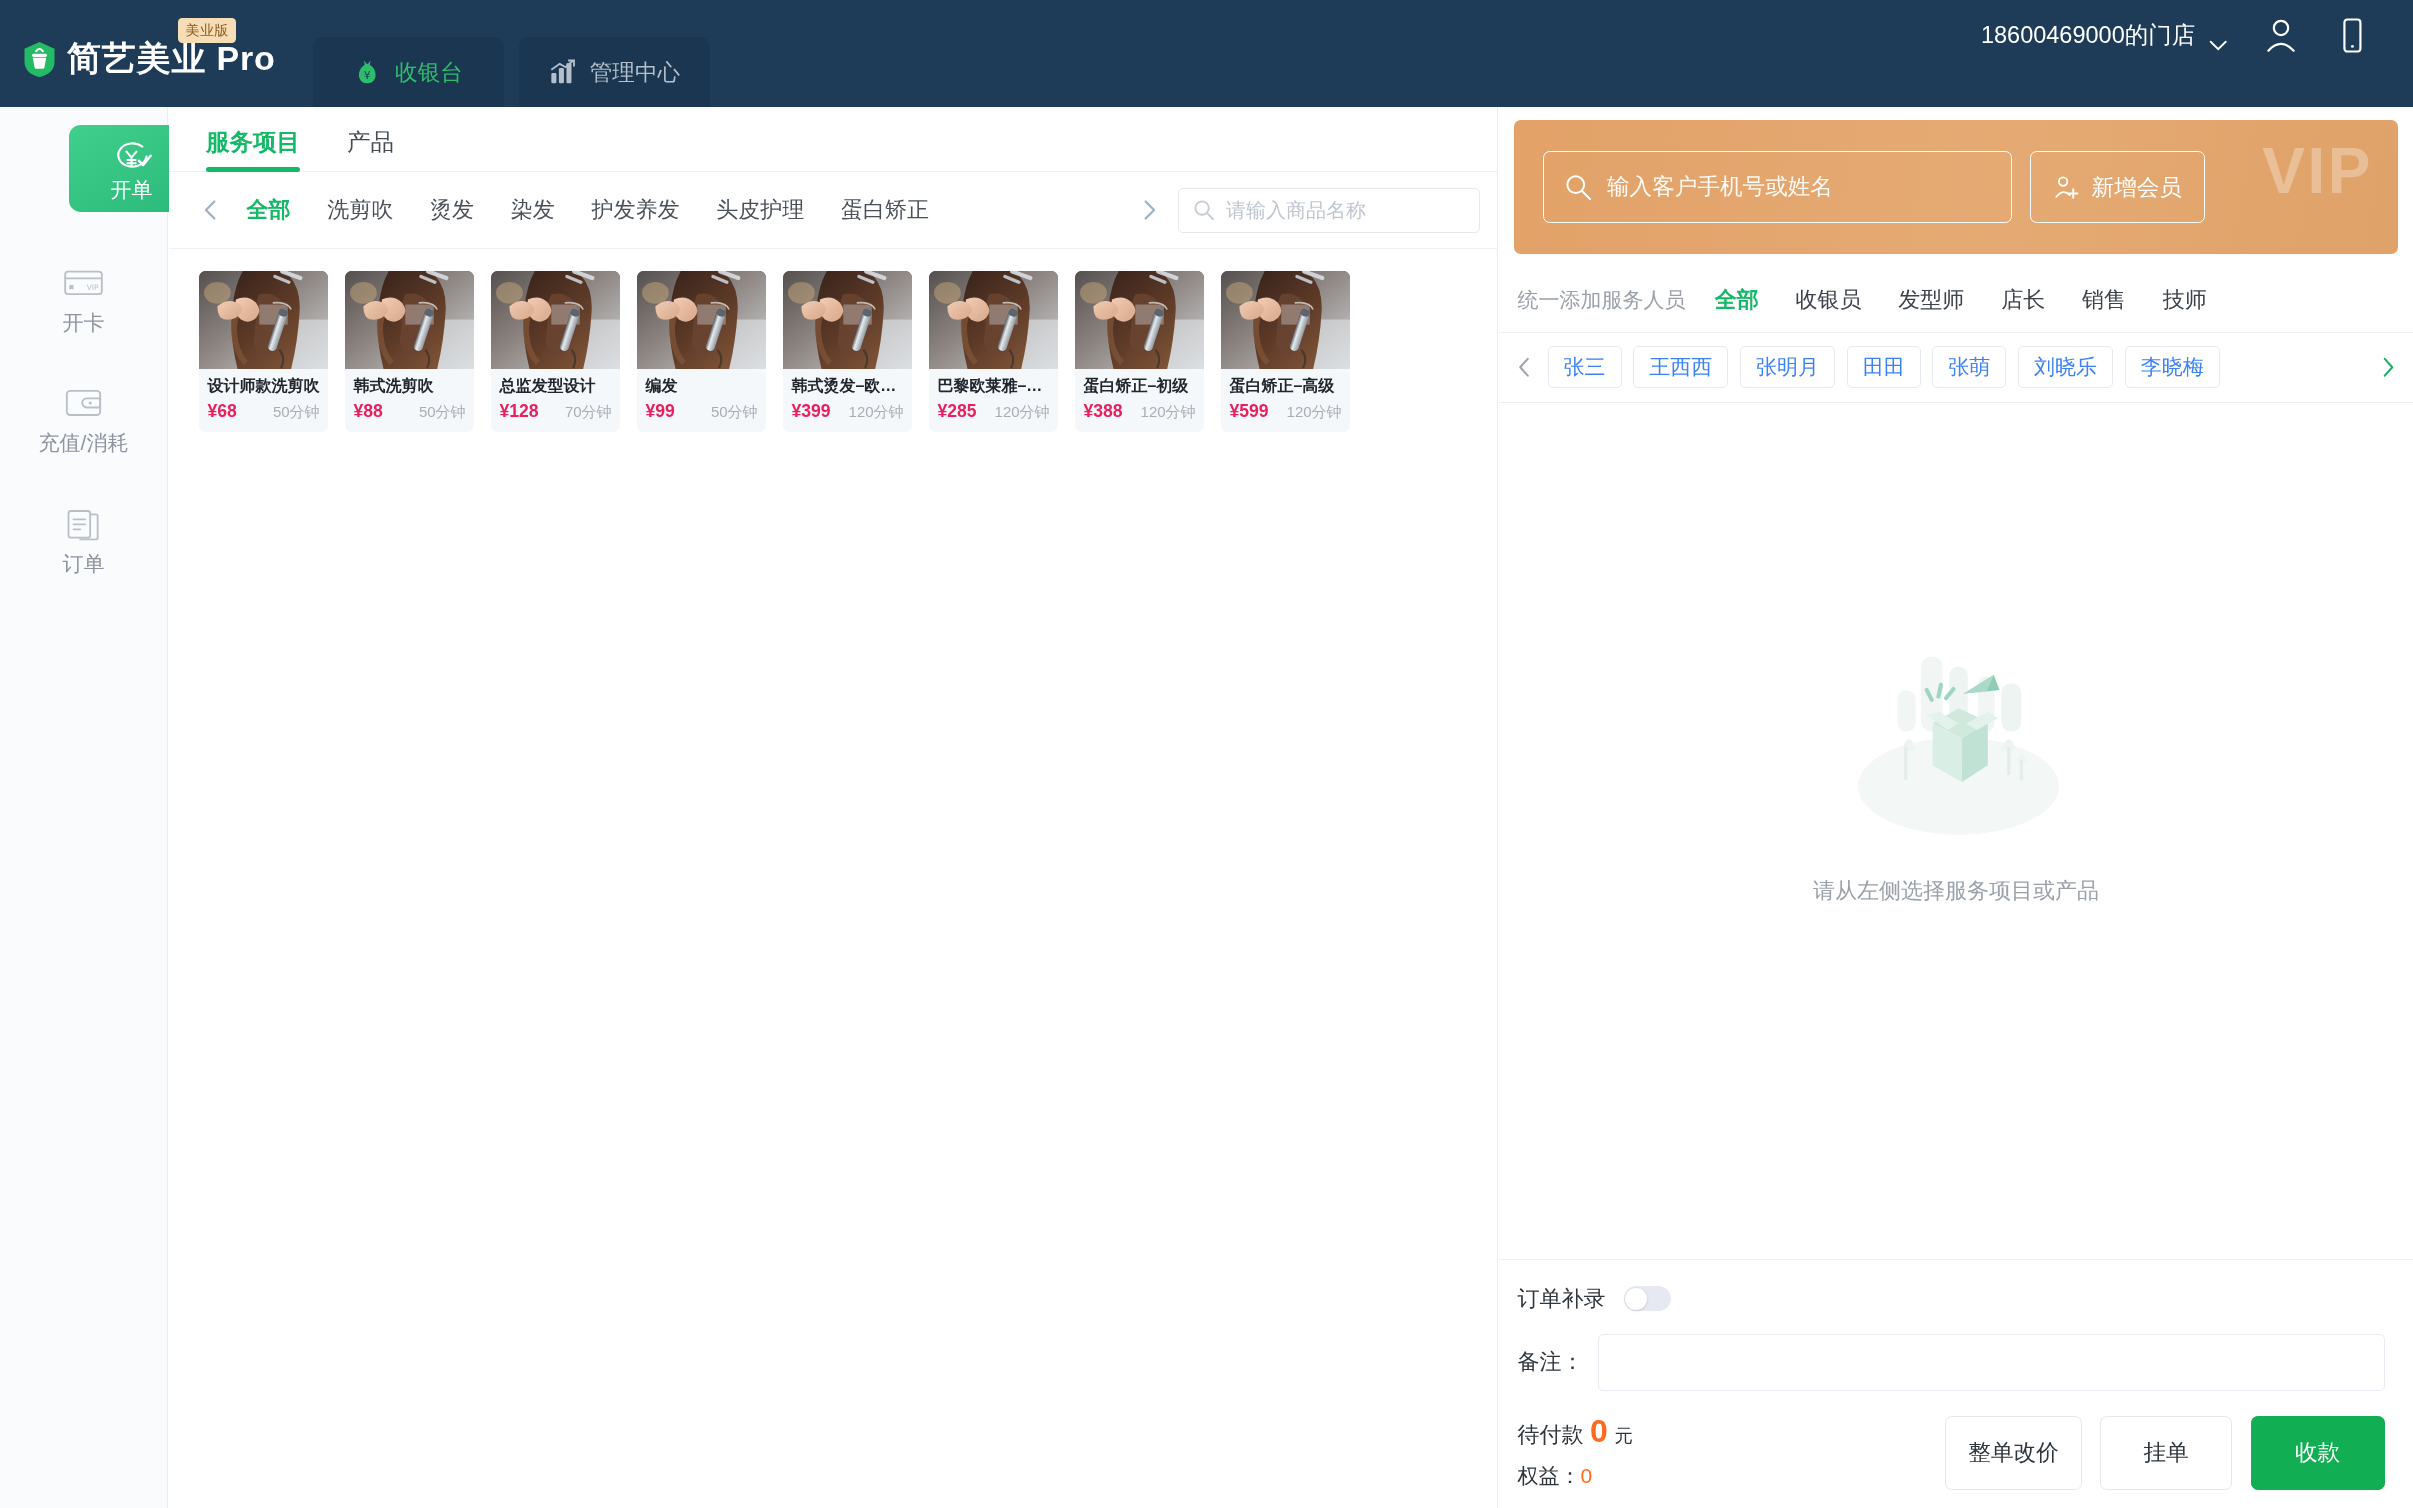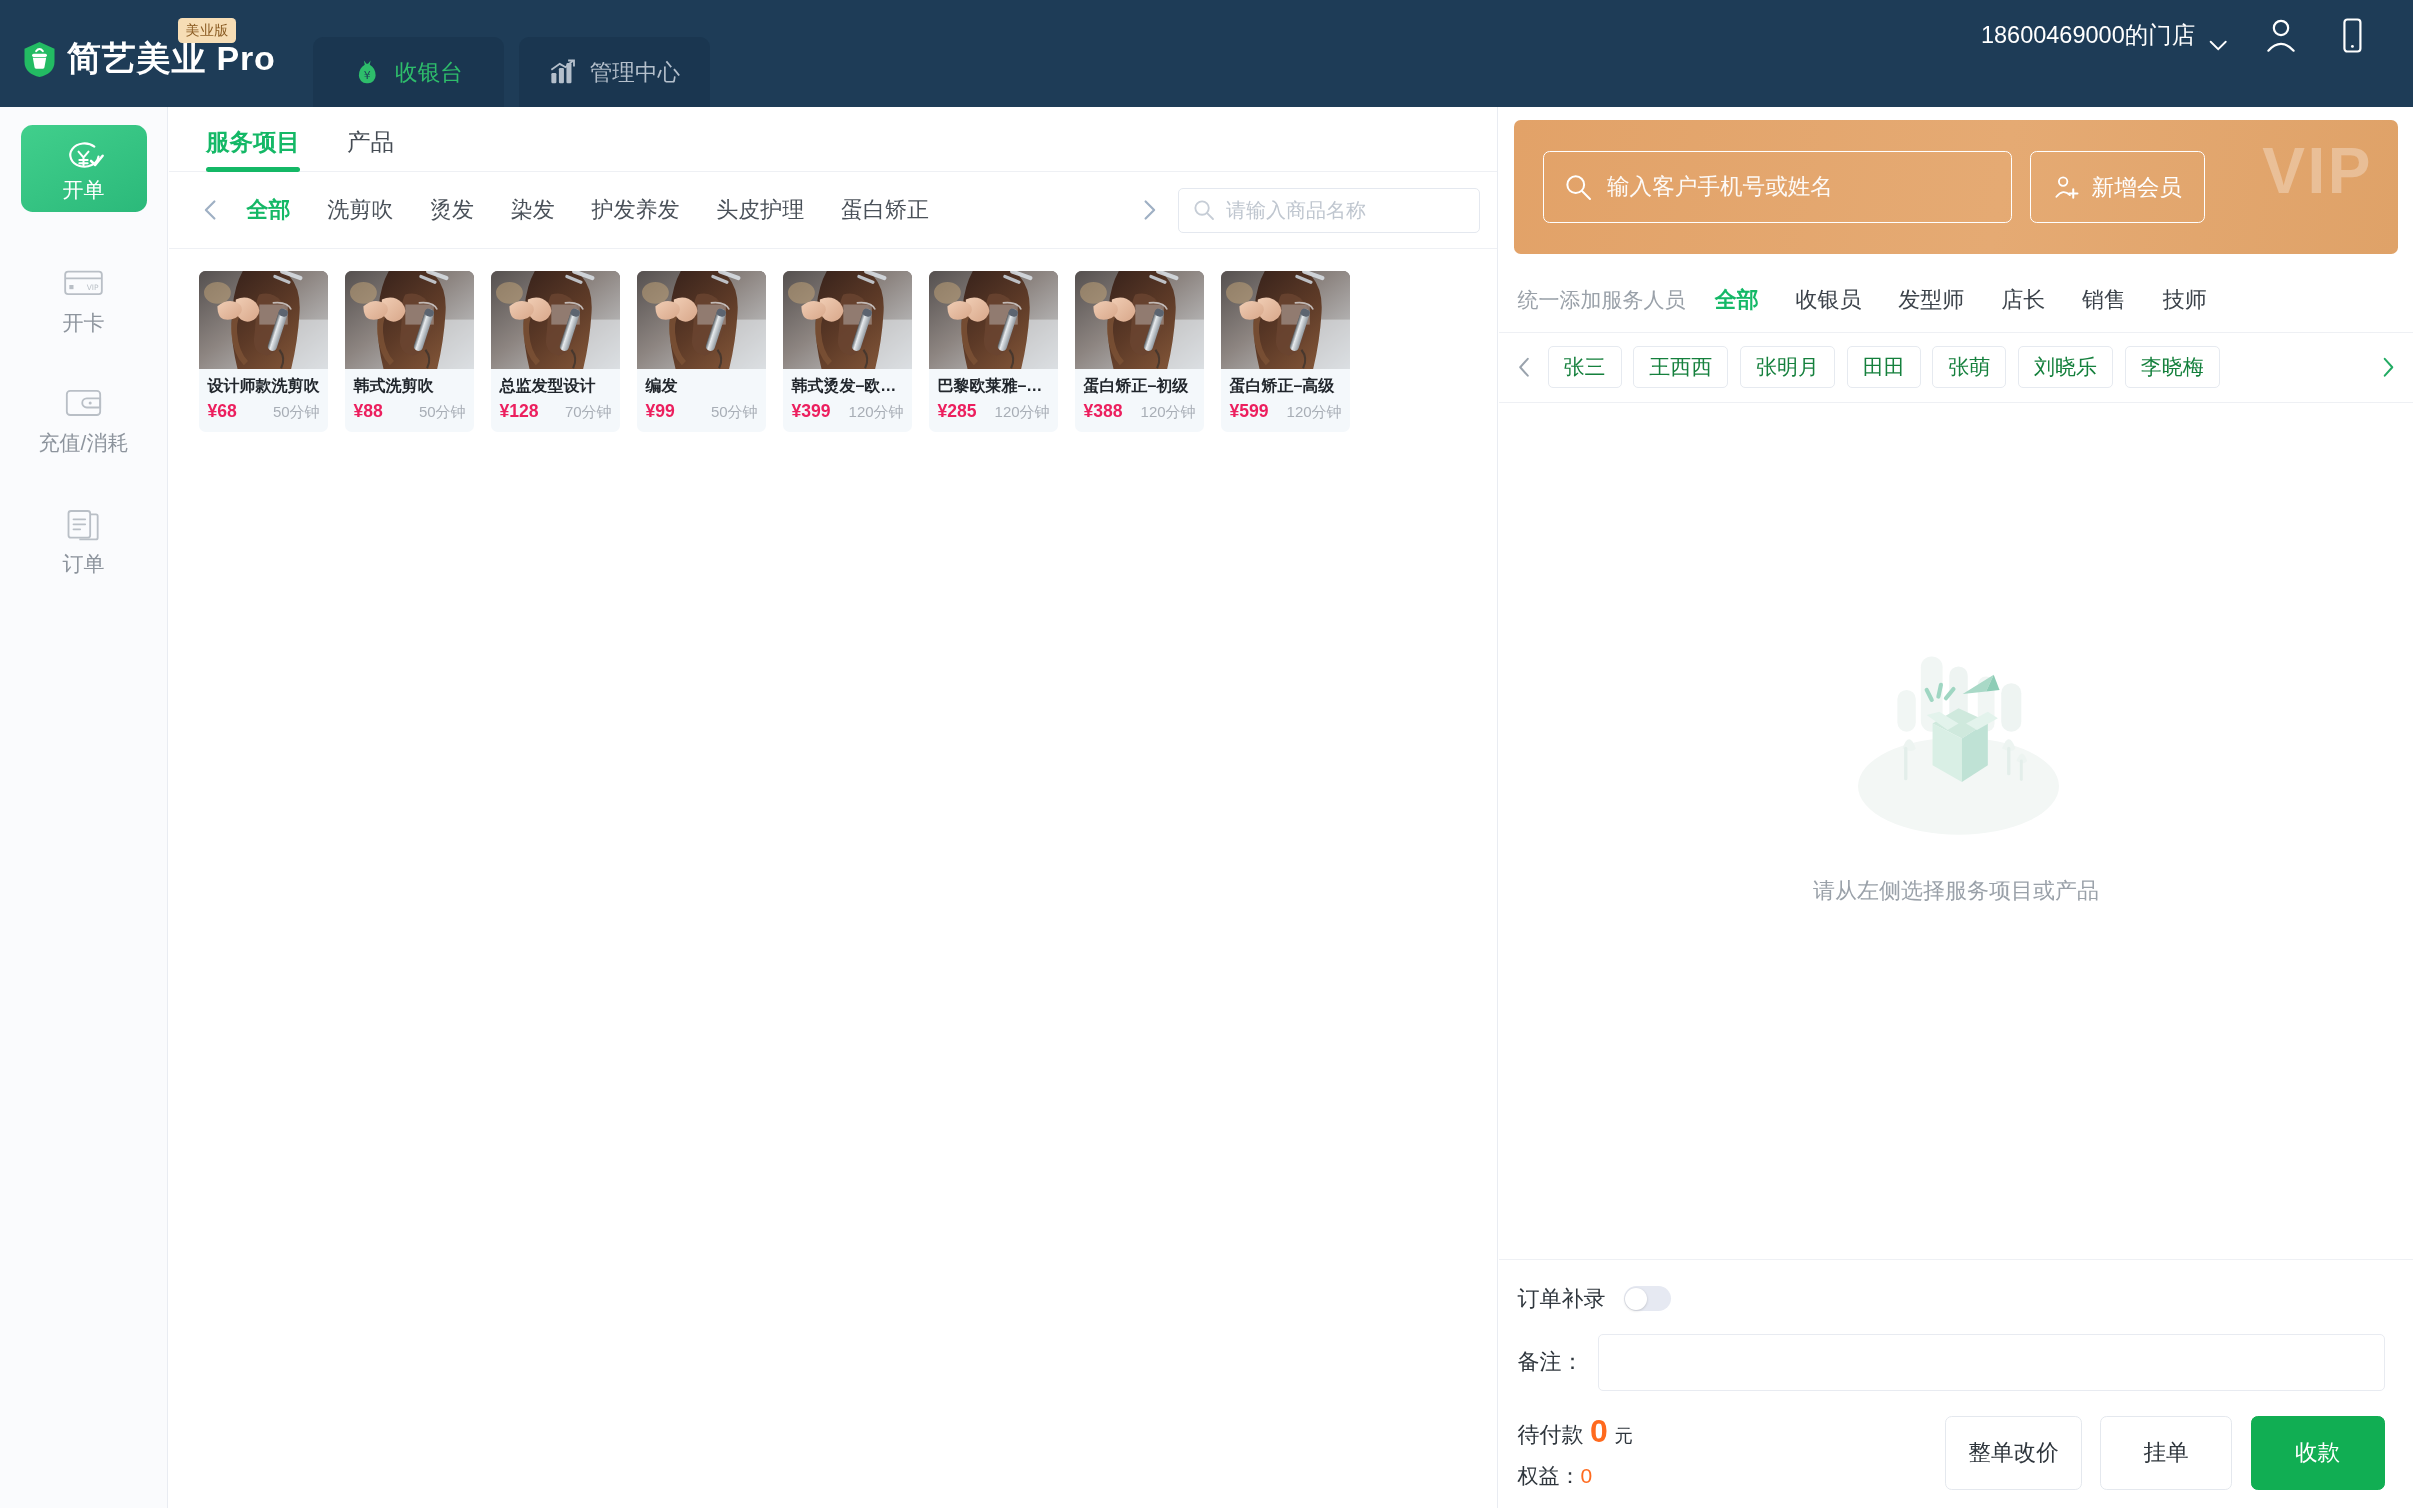--- a/index.html
+++ b/index.html
@@ -59,21 +59,21 @@
 
   
   .sidebar {
     position: absolute; left: 0; top: 107px; width: 168px; height: 1401px;
     background: #fafbfd; border-right: 0.8px solid #e9ecf2;
   }
   .side-item {
     width: 100%; display: flex; flex-direction: column; align-items: center;
     cursor: pointer; color: #9aa3ad;
   }
-  .side-item.first { margin-top: 18.4px; }
+  .side-item.first { margin-top: 18.4px; margin-left: 48px; }
   .side-card {
     width: 126px; height: 87px; border-radius: 11.7px;
     background: linear-gradient(150deg,#41cf8c 0%,#2bb97a 100%);
     display: flex; flex-direction: column; align-items: center; justify-content: center;
     color: #ffffff; gap: 1.7px;
   }
   .side-card .si-label { color: #ffffff; font-size: 21px; }
   .side-plain { width: 126px; padding: 18.4px 0 0; display: flex; flex-direction: column;
                 align-items: center; gap: 10px; margin-top: 32px; }
   .si-icon { width: 45px; height: 39px; display: block; }
@@ -185,21 +185,21 @@
 
   .peoplerow {
     height: 70px; display: flex; align-items: center; padding: 0 11.7px; gap: 0;
     border-bottom: 0.8px solid #eef0f4; flex: none;
   }
   .p-arrow { width: 28.5px; height: 28.5px; flex: none; cursor: pointer; display: block; }
   .chips { display: flex; align-items: center; gap: 11.7px; flex: 1; padding: 0 8.4px; }
   .chip {
     height: 42px; min-width: 72px; padding: 0 15px; border: 0.8px solid #e6eaf0;
     border-radius: 5px; display: flex; align-items: center; justify-content: center;
-    font-size: 21px; color: #15803d; cursor: pointer; background: #fff; white-space: nowrap;
+    font-size: 21px; color: #3b82f6; cursor: pointer; background: #fff; white-space: nowrap;
   }
 
   .emptyarea {
     flex: 1; display: flex; flex-direction: column; align-items: center;
     justify-content: center; gap: 3.4px; padding-bottom: 126px;
   }
   .empty-img { width: 268px; height: 235px; display: block; }
   .empty-text { font-size: 22px; color: #9aa1a9; margin-top: 6.7px; }
 
   

